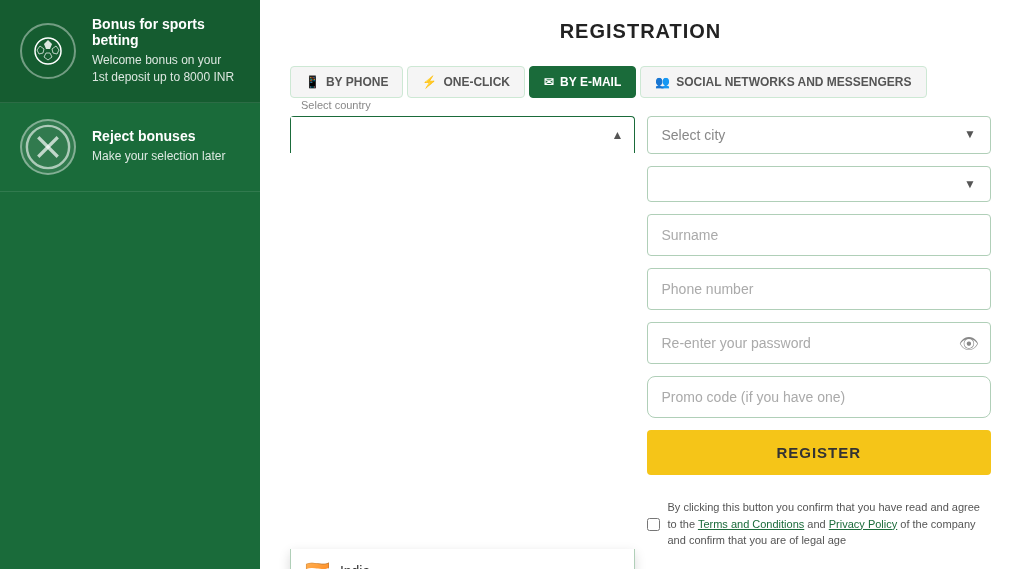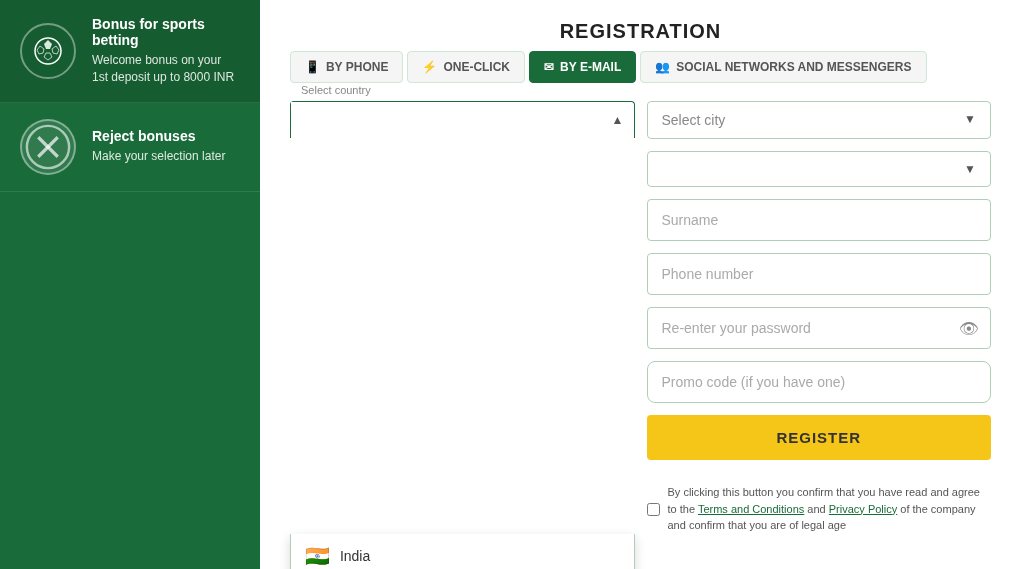--- a/index.html
+++ b/index.html
@@ -69,21 +69,21 @@
       flex: 1;
       background: #fff;
       padding: 20px 30px;
       overflow: hidden;
     }
     .reg-title {
       text-align: center;
       font-size: 20px;
       font-weight: bold;
       color: #222;
-      margin-bottom: 8px;
+      margin-bottom: 23px;
       letter-spacing: 1px;
     }
 
     
     .tabs {
       display: flex;
       gap: 4px;
       margin-bottom: 18px;
     }
     .tab {

